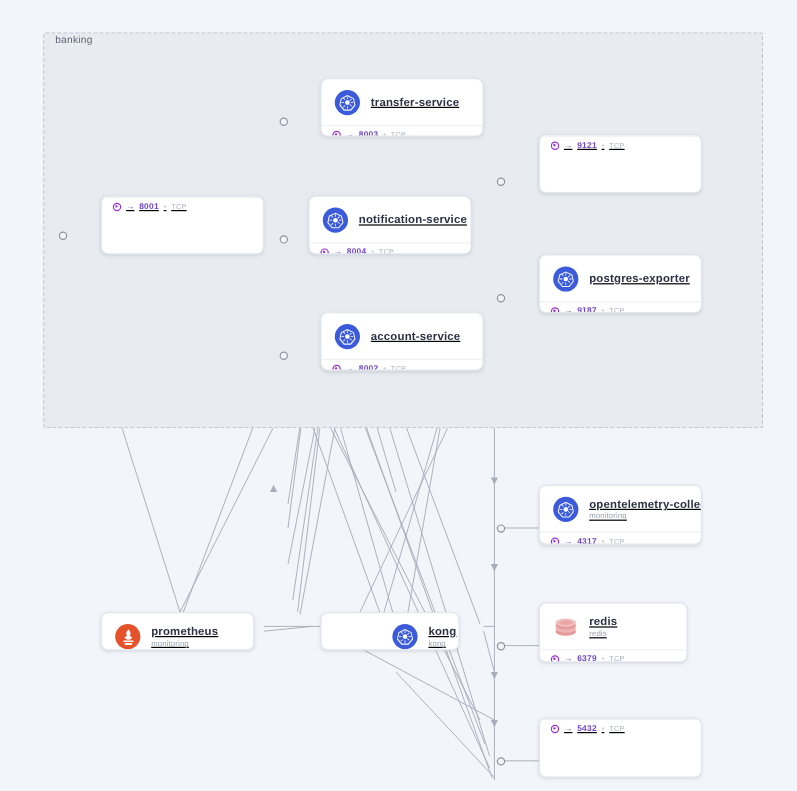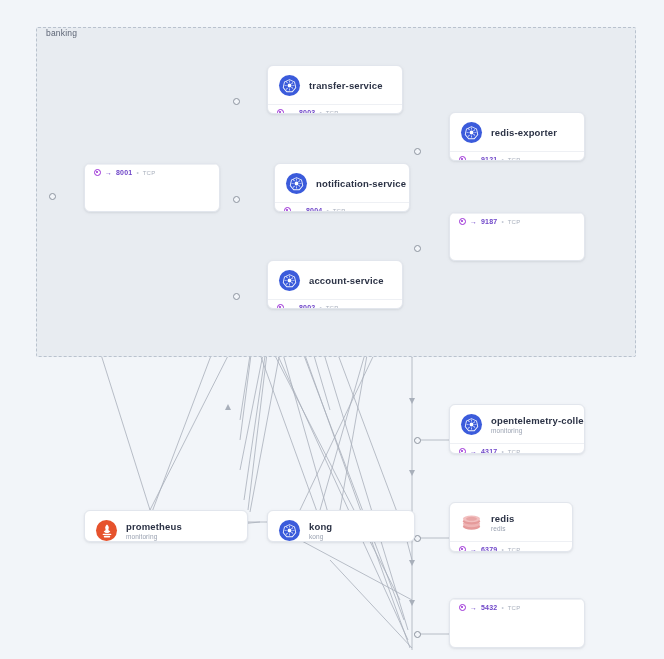--- a/index.html
+++ b/index.html
@@ -32,20 +32,21 @@
 
   
   .node{
     position:absolute;
     box-sizing:border-box;
     background:#ffffff;
     border:1px solid #e2e6ed;
     border-radius:6px;
     box-shadow:0 1px 2px rgba(27,36,56,.07),0 1px 5px rgba(27,36,56,.04);
     overflow:hidden;
+    text-decoration:underline;
   }
   .node-head{
     display:flex;
     align-items:center;
     padding:9px 10px 8px 11px;
     gap:9px;
   }
   .node-icon{
     width:21px;height:21px;
     border-radius:50%;
@@ -243,21 +244,21 @@
         <div class="node-ports">
           <div class="port-row">
             <span class="port-dot"></span>
             <span class="port-arrow">→</span>
             <span class="port-num">8003</span>
             <span class="port-sep">•</span>
             <span class="port-proto">TCP</span>
           </div>
         </div>
       </div>
-      <div class="node" style="left: 274px; top: 163px; width: 136px; height: 49px;">
+      <div class="node" style="left: 257px; top: 163px; width: 136px; height: 49px;">
         <div class="node-head">
           <div class="node-icon ic-k8s">
             <svg viewBox="0 0 32 32" width="15" height="15" aria-hidden="true">
               <g fill="#ffffff">
                 <path d="M16 2.6 4.4 8.2 1.6 20.6 9.6 30.4h12.8l8-9.8-2.8-12.4L16 2.6zm0 1.9 10 4.8 2.4 10.7-6.9 8.4H10.5l-6.9-8.4L6 9.3l10-4.8z" opacity=".95"></path>
                 <circle cx="16" cy="16" r="4.1"></circle>
                 <path d="M15.3 5.1h1.4v4.6h-1.4zM15.3 22.3h1.4v4.6h-1.4zM5.4 15.3h4.6v1.4H5.4zM22 15.3h4.6v1.4H22z"></path>
                 <path d="M8.1 8.1l1-1 3.3 3.2-1 1zM19.6 19.7l1-1 3.3 3.2-1 1zM8.1 23.9l3.3-3.2 1 1-3.3 3.2zM19.6 12.3l3.3-3.2 1 1-3.3 3.2z"></path>
               </g>
             </svg>
@@ -296,46 +297,46 @@
           <div class="port-row">
             <span class="port-dot"></span>
             <span class="port-arrow">→</span>
             <span class="port-num">8002</span>
             <span class="port-sep">•</span>
             <span class="port-proto">TCP</span>
           </div>
         </div>
       </div>
       <div class="node" style="left: 449px; top: 112px; width: 136px; height: 49px;">
-        <div class="node-head">
-          <div class="node-icon ic-k8s">
-            <svg viewBox="0 0 32 32" width="15" height="15" aria-hidden="true">
-              <g fill="#ffffff">
-                <path d="M16 2.6 4.4 8.2 1.6 20.6 9.6 30.4h12.8l8-9.8-2.8-12.4L16 2.6zm0 1.9 10 4.8 2.4 10.7-6.9 8.4H10.5l-6.9-8.4L6 9.3l10-4.8z" opacity=".95"></path>
-                <circle cx="16" cy="16" r="4.1"></circle>
-                <path d="M15.3 5.1h1.4v4.6h-1.4zM15.3 22.3h1.4v4.6h-1.4zM5.4 15.3h4.6v1.4H5.4zM22 15.3h4.6v1.4H22z"></path>
-                <path d="M8.1 8.1l1-1 3.3 3.2-1 1zM19.6 19.7l1-1 3.3 3.2-1 1zM8.1 23.9l3.3-3.2 1 1-3.3 3.2zM19.6 12.3l3.3-3.2 1 1-3.3 3.2z"></path>
-              </g>
-            </svg>
-          </div>
-          <div class="node-titles">
-            <div class="node-title">redis-exporter</div>
-          </div>
-        </div>
         <div class="node-ports">
           <div class="port-row">
             <span class="port-dot"></span>
             <span class="port-arrow">→</span>
             <span class="port-num">9121</span>
             <span class="port-sep">•</span>
             <span class="port-proto">TCP</span>
           </div>
         </div>
       </div>
       <div class="node" style="left: 449px; top: 212px; width: 136px; height: 49px;">
+        <div class="node-head">
+          <div class="node-icon ic-k8s">
+            <svg viewBox="0 0 32 32" width="15" height="15" aria-hidden="true">
+              <g fill="#ffffff">
+                <path d="M16 2.6 4.4 8.2 1.6 20.6 9.6 30.4h12.8l8-9.8-2.8-12.4L16 2.6zm0 1.9 10 4.8 2.4 10.7-6.9 8.4H10.5l-6.9-8.4L6 9.3l10-4.8z" opacity=".95"></path>
+                <circle cx="16" cy="16" r="4.1"></circle>
+                <path d="M15.3 5.1h1.4v4.6h-1.4zM15.3 22.3h1.4v4.6h-1.4zM5.4 15.3h4.6v1.4H5.4zM22 15.3h4.6v1.4H22z"></path>
+                <path d="M8.1 8.1l1-1 3.3 3.2-1 1zM19.6 19.7l1-1 3.3 3.2-1 1zM8.1 23.9l3.3-3.2 1 1-3.3 3.2zM19.6 12.3l3.3-3.2 1 1-3.3 3.2z"></path>
+              </g>
+            </svg>
+          </div>
+          <div class="node-titles">
+            <div class="node-title">postgres-exporter</div>
+          </div>
+        </div>
         <div class="node-ports">
           <div class="port-row">
             <span class="port-dot"></span>
             <span class="port-arrow">→</span>
             <span class="port-num">9187</span>
             <span class="port-sep">•</span>
             <span class="port-proto">TCP</span>
           </div>
         </div>
       </div>
@@ -398,38 +399,38 @@
         <div class="node-ports">
           <div class="port-row">
             <span class="port-dot"></span>
             <span class="port-arrow">→</span>
             <span class="port-num">5432</span>
             <span class="port-sep">•</span>
             <span class="port-proto">TCP</span>
           </div>
         </div>
       </div>
-      <div class="node" style="left: 84px; top: 510px; width: 164px; height: 32px;">
+      <div class="node" style="left: 84px; top: 510px; width: 128px; height: 32px;">
         <div class="node-head">
           <div class="node-icon ic-prom">
             <svg viewBox="0 0 32 32" width="16" height="16" aria-hidden="true">
               <g fill="#ffffff">
                 <path d="M16 3c-3.2 3-4.4 6-3.1 8.7.6 1.3.5 2.4-.4 3.3-.9.9-2.2 1-3.3.4 1.1 3.2 3.7 4.8 6.8 4.8s5.7-1.6 6.8-4.8c-1.1.6-2.4.5-3.3-.4-.9-.9-1-2-.4-3.3C20.4 9 19.2 6 16 3z"></path>
                 <rect x="7.4" y="21.4" width="17.2" height="2.7" rx="1.2"></rect>
                 <rect x="9.6" y="25.5" width="12.8" height="3.4" rx="1.4"></rect>
               </g>
             </svg>
           </div>
           <div class="node-titles">
             <div class="node-title">prometheus</div>
             <div class="node-sub">monitoring</div>
           </div>
         </div>
       </div>
-      <div class="node" style="left: 267px; top: 510px; width: 148px; height: 32px;">
+      <div class="node" style="left: 267px; top: 510px; width: 116px; height: 32px; padding-left: 48px;">
         <div class="node-head">
           <div class="node-icon ic-k8s">
             <svg viewBox="0 0 32 32" width="15" height="15" aria-hidden="true">
               <g fill="#ffffff">
                 <path d="M16 2.6 4.4 8.2 1.6 20.6 9.6 30.4h12.8l8-9.8-2.8-12.4L16 2.6zm0 1.9 10 4.8 2.4 10.7-6.9 8.4H10.5l-6.9-8.4L6 9.3l10-4.8z" opacity=".95"></path>
                 <circle cx="16" cy="16" r="4.1"></circle>
                 <path d="M15.3 5.1h1.4v4.6h-1.4zM15.3 22.3h1.4v4.6h-1.4zM5.4 15.3h4.6v1.4H5.4zM22 15.3h4.6v1.4H22z"></path>
                 <path d="M8.1 8.1l1-1 3.3 3.2-1 1zM19.6 19.7l1-1 3.3 3.2-1 1zM8.1 23.9l3.3-3.2 1 1-3.3 3.2zM19.6 12.3l3.3-3.2 1 1-3.3 3.2z"></path>
               </g>
             </svg>

